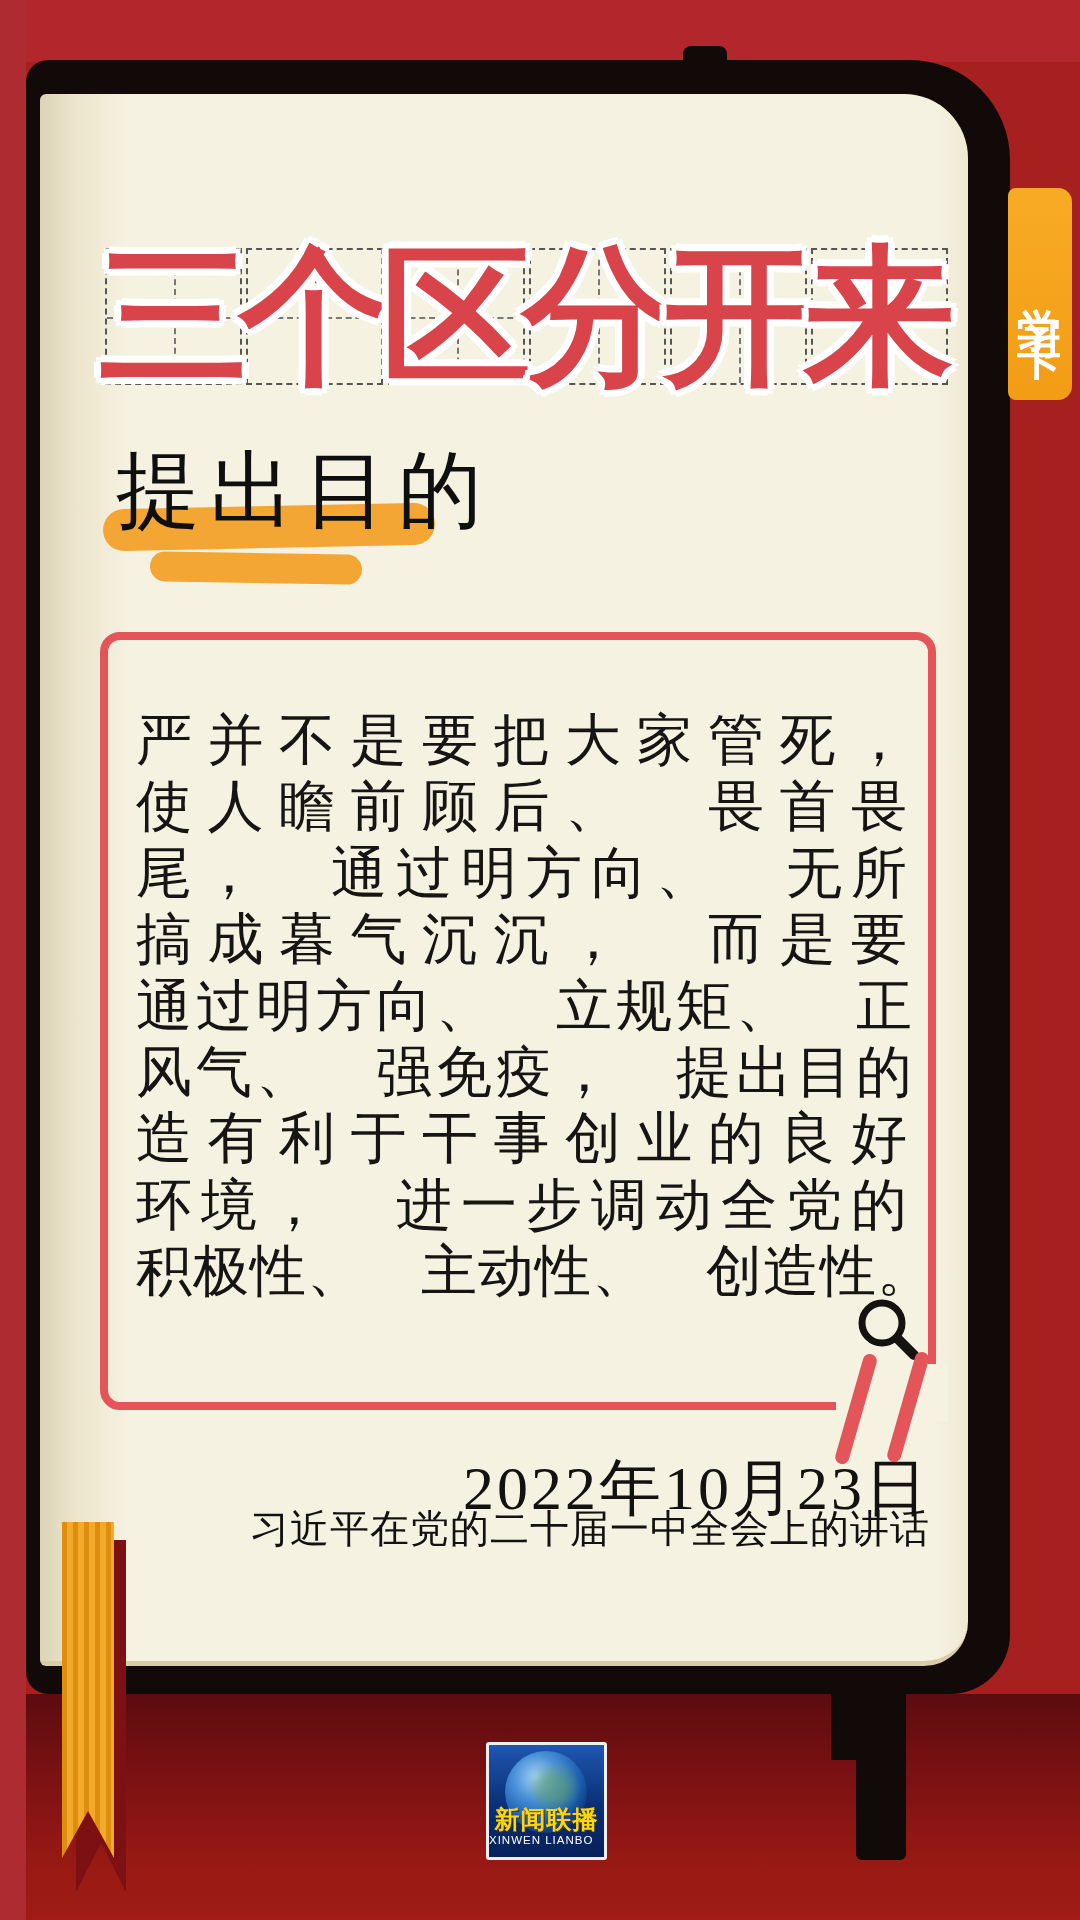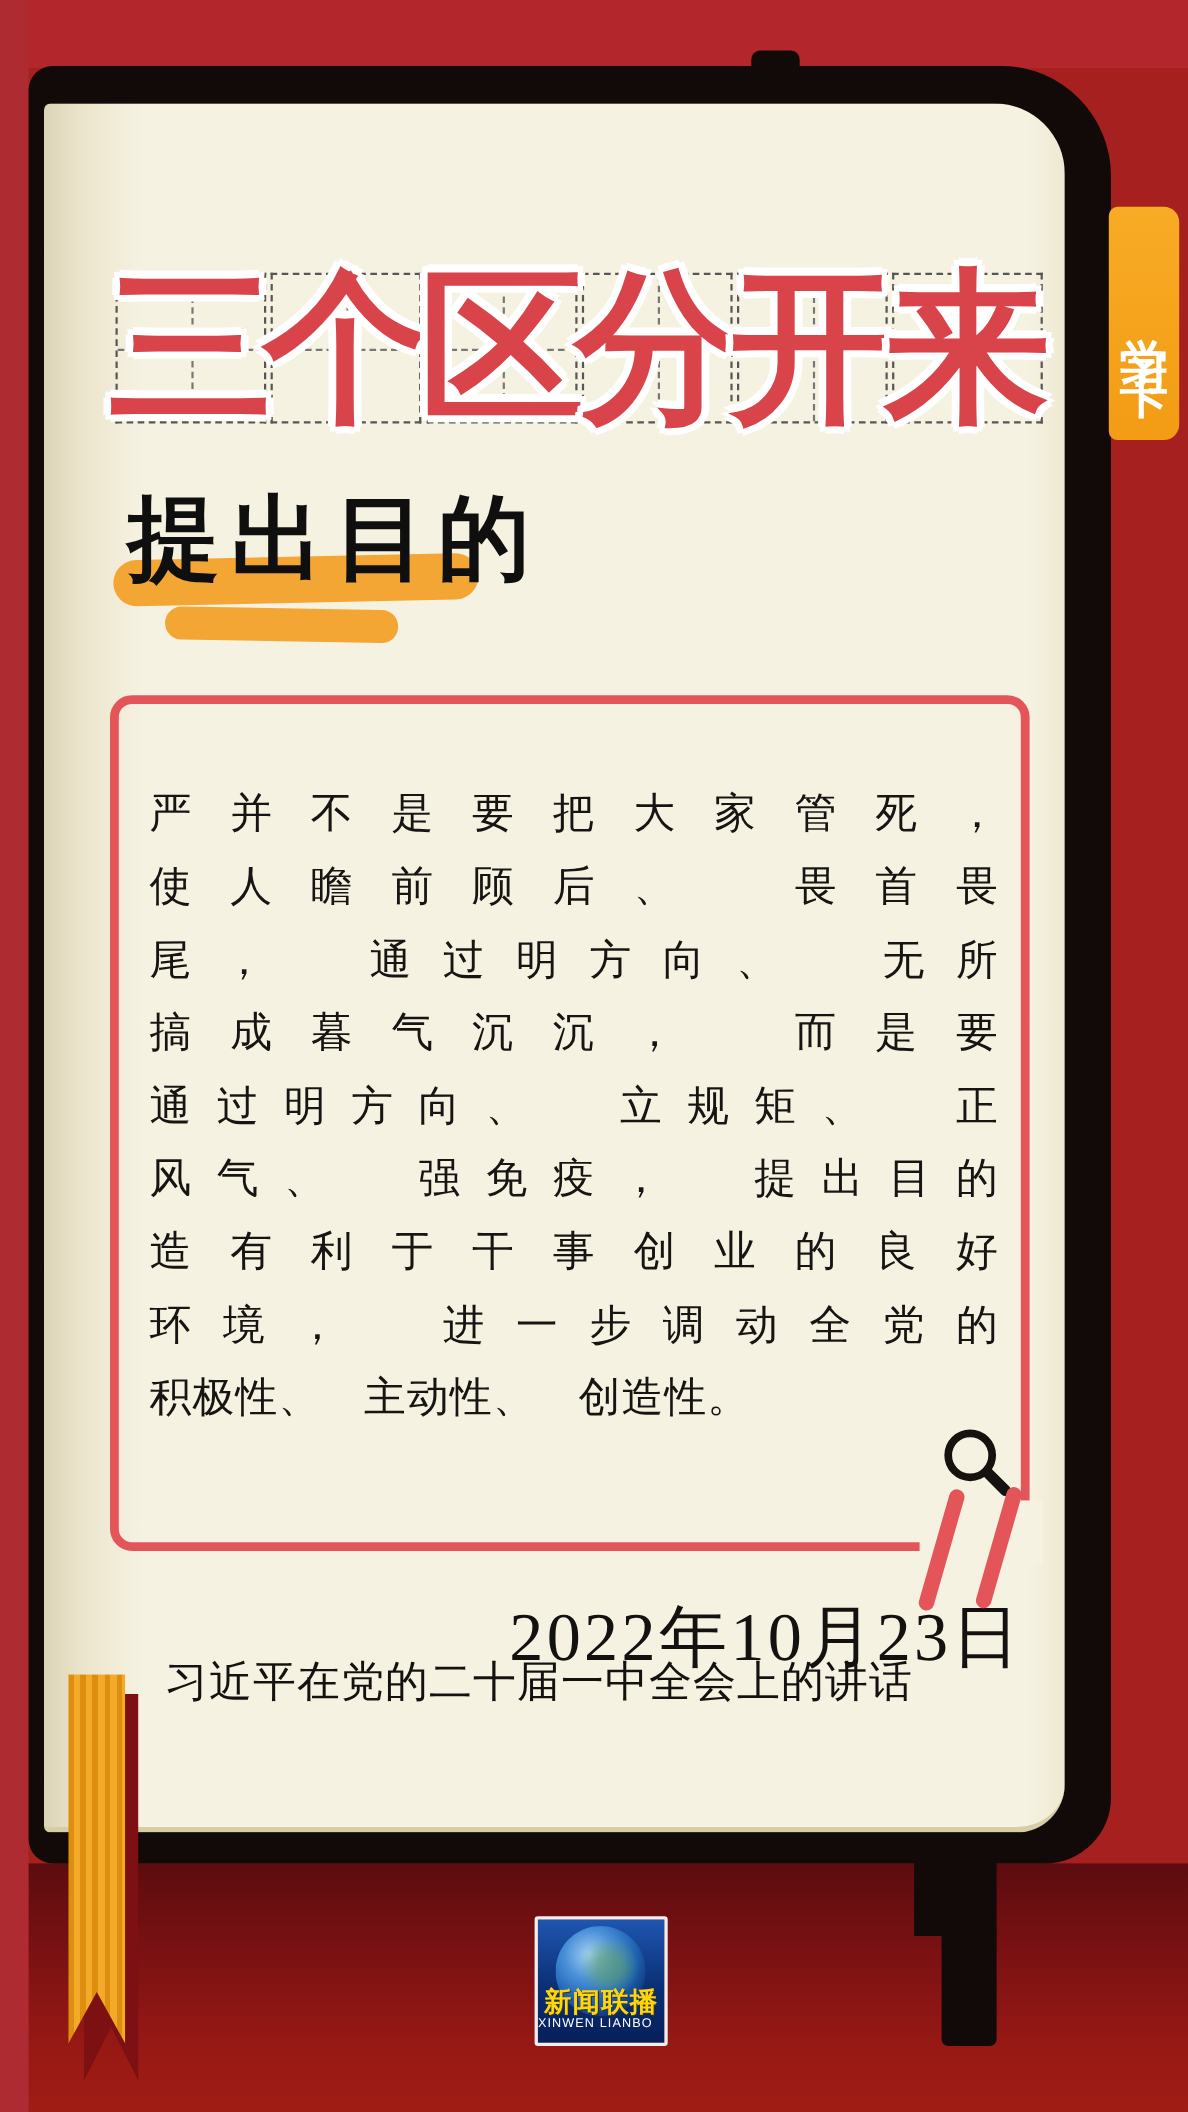--- a/index.html
+++ b/index.html
@@ -40,39 +40,39 @@
   .grid-box::before{content:"";position:absolute;left:0;right:0;top:50%;border-top:2px dashed #777;}
   .grid-box::after{content:"";position:absolute;top:0;bottom:0;left:50%;border-left:2px dashed #777;}
   .title-char{position:absolute;inset:-14px;display:flex;align-items:center;justify-content:center;
     font-size:150px;line-height:1;font-weight:bold;color:#d9444b;z-index:2;
     text-shadow:-7px 0 0 #fff,7px 0 0 #fff,0 -7px 0 #fff,0 7px 0 #fff,
       -5px -5px 0 #fff,5px -5px 0 #fff,-5px 5px 0 #fff,5px 5px 0 #fff;}
   
   .hl-stroke{position:absolute;background:#f4a634;z-index:5;}
   .hl1{left:103px;top:506px;width:332px;height:42px;border-radius:22px;transform:rotate(-1.2deg);}
   .hl2{left:150px;top:553px;width:212px;height:30px;border-radius:16px;transform:rotate(1deg);}
-  .section-heading{position:absolute;left:116px;top:446px;z-index:6;font-size:84px;font-weight:700;
+  .section-heading{position:absolute;left:116px;top:446px;z-index:6;font-size:84px;font-weight:400;
     letter-spacing:10px;color:#0f0f0f;line-height:90px;}
   
   .quote-box{position:absolute;left:100px;top:632px;width:836px;height:778px;z-index:5;
     border:8px solid #e4555a;border-radius:20px;box-sizing:border-box;}
   .border-gap-patch{position:absolute;left:836px;top:1364px;width:112px;height:58px;
     background:#f6f2e2;z-index:6;}
   .quote-text{position:absolute;left:136px;top:707px;width:775px;z-index:7;}
-  .quote-line{width:775px;font-size:38px;line-height:66.4px;letter-spacing:4px;color:#171513;
+  .quote-line{width:775px;font-size:56px;line-height:66.4px;letter-spacing:4px;color:#171513;
     text-align:justify;text-align-last:justify;white-space:nowrap;}
   .quote-line:last-child{text-align-last:left;letter-spacing:1px;}
   .magnifier{position:absolute;left:856px;top:1297px;width:64px;height:64px;z-index:8;}
   .slash{position:absolute;width:14px;height:114px;background:#e4555a;border-radius:7px;z-index:8;}
   .slash1{left:849px;top:1352px;transform:rotate(16deg);}
   .slash2{left:901px;top:1350px;transform:rotate(16deg);}
   
   .quote-date{position:absolute;left:150px;top:1446px;width:780px;text-align:right;z-index:7;
     font-size:62px;letter-spacing:3px;color:#141210;}
-  .quote-attribution{position:absolute;left:150px;top:1502px;width:780px;text-align:left;z-index:7;
+  .quote-attribution{position:absolute;left:150px;top:1502px;width:780px;text-align:right;z-index:7;
     font-size:39px;letter-spacing:1px;color:#141210;}
   
   .ribbon-shadow{position:absolute;left:76px;top:1540px;width:50px;height:352px;background:#7c1012;z-index:9;
     clip-path:polygon(0 0,100% 0,100% 100%,50% 86%,0 100%);}
   .ribbon-gold{position:absolute;left:62px;top:1522px;width:52px;height:336px;z-index:10;
     background:repeating-linear-gradient(90deg,#de8e0e 0 5px,#f3a92a 5px 11px);
     clip-path:polygon(0 0,100% 0,100% 100%,50% 86%,0 100%);}
   
   .logo{position:absolute;left:486px;top:1742px;width:121px;height:118px;z-index:11;
     background:linear-gradient(180deg,#1f56b0 0%,#0a2f75 55%,#06205a 100%);

